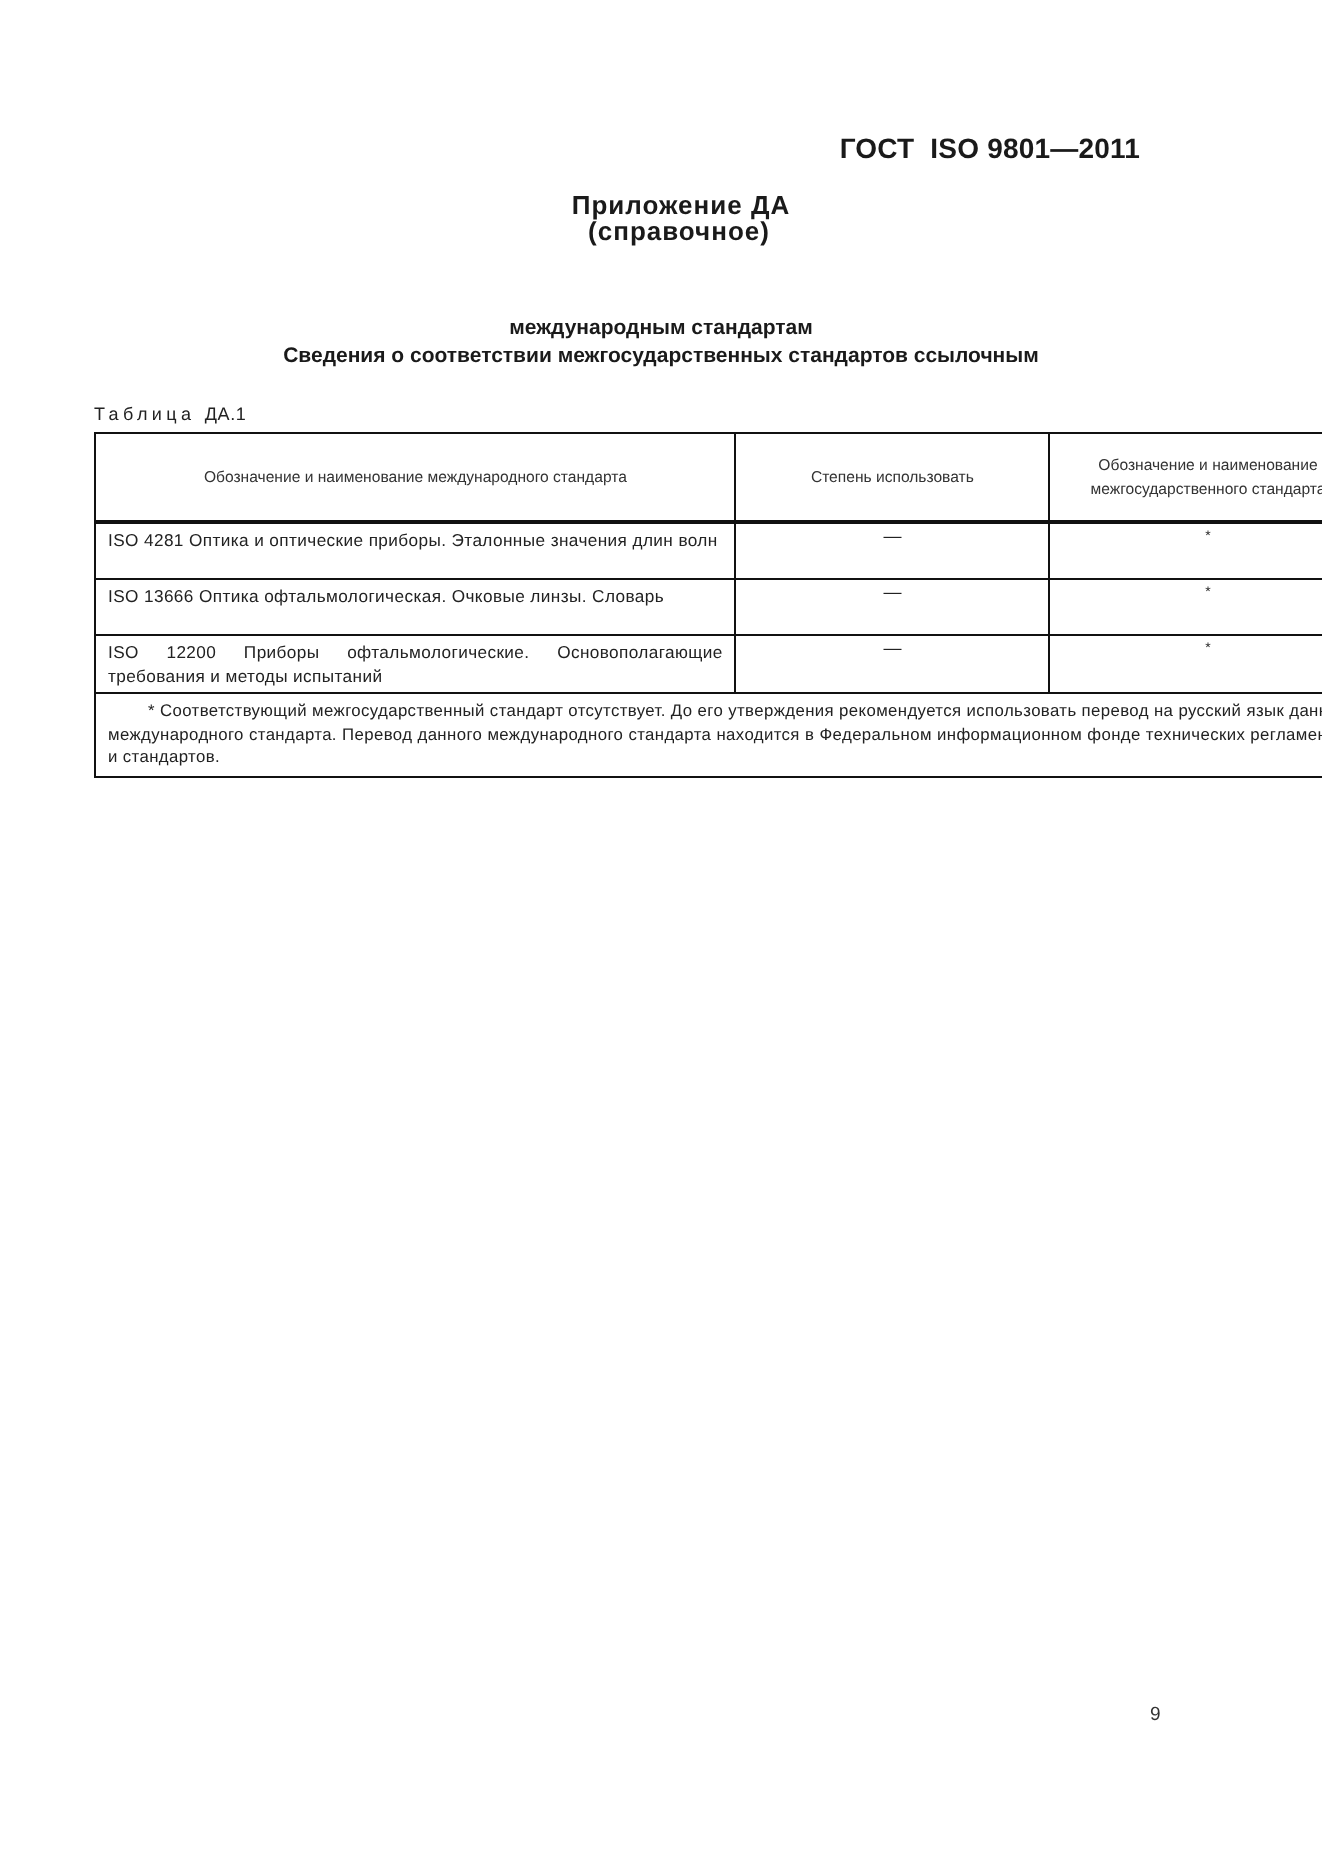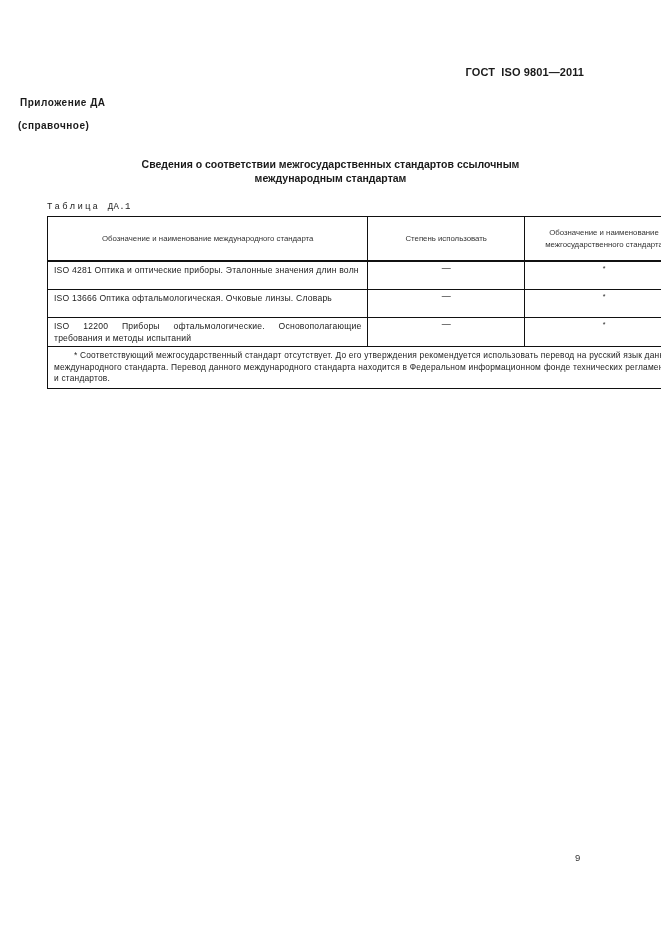--- a/index.html
+++ b/index.html
@@ -11,47 +11,46 @@
       width: 661px;
       height: 936px;
       position: relative;
       overflow: hidden;
       font-family: "Liberation Sans", "DejaVu Sans", sans-serif;
       color: #1a1a1a;
     }
     .doc-code {
       position: absolute;
       top: 66px;
-      right: 77px;
-      font-size: 11px;
+      right: 91px;
+      font-size: 14px;
       font-weight: bold;
       letter-spacing: 0.1px;
       white-space: pre;
       margin-left: 14px;
     }
     .annex-block {
       position: absolute;
       top: 96px;
       left: 0;
       width: 661px;
-      text-align: left;
-      font-size: 10px;
+      text-align: center;
+      font-size: 13px;
       font-weight: bold;
       line-height: 13px;
       letter-spacing: 0.5px;
     }
     .annex-block .annex-title {
       display: block;
       padding-left: 20px;
     }
     .annex-block .annex-sub {
       display: block;
       padding-left: 18px;
       font-weight: bold;
-      margin-top: 10px;
     }
     .section-title {
       position: absolute;
       top: 157px;
       left: 0;
       width: 661px;
       text-align: center;
       font-size: 10.5px;
       font-weight: bold;
       line-height: 14px;
@@ -59,21 +58,20 @@
     .section-title span {
       display: block;
     }
     .table-caption {
       position: absolute;
       top: 202px;
       left: 47px;
       font-size: 9px;
       letter-spacing: 2.2px;
       color: #222;
-      font-family: Liberation Mono, monospace;
     }
     .table-caption .num {
       letter-spacing: 0.3px;
     }
     table.std-table {
       position: absolute;
       top: 216px;
       left: 47px;
       width: 637px;
       border-collapse: collapse;
@@ -141,22 +139,22 @@
 <body>
 
 <div class="doc-code">ГОСТ  ISO 9801—2011</div>
 
 <div class="annex-block">
   <span class="annex-title">Приложение ДА</span>
   <span class="annex-sub">(справочное)</span>
 </div>
 
 <div class="section-title">
+  <span>международным стандартам</span>
   <span>Сведения о соответствии межгосударственных стандартов ссылочным</span>
-  <span>международным стандартам</span>
 </div>
 
 <div class="table-caption">
   <span>Таблица</span>
   <span class="num">ДА.1</span>
 </div>
 
 <table class="std-table">
   <colgroup>
     <col class="col1">

